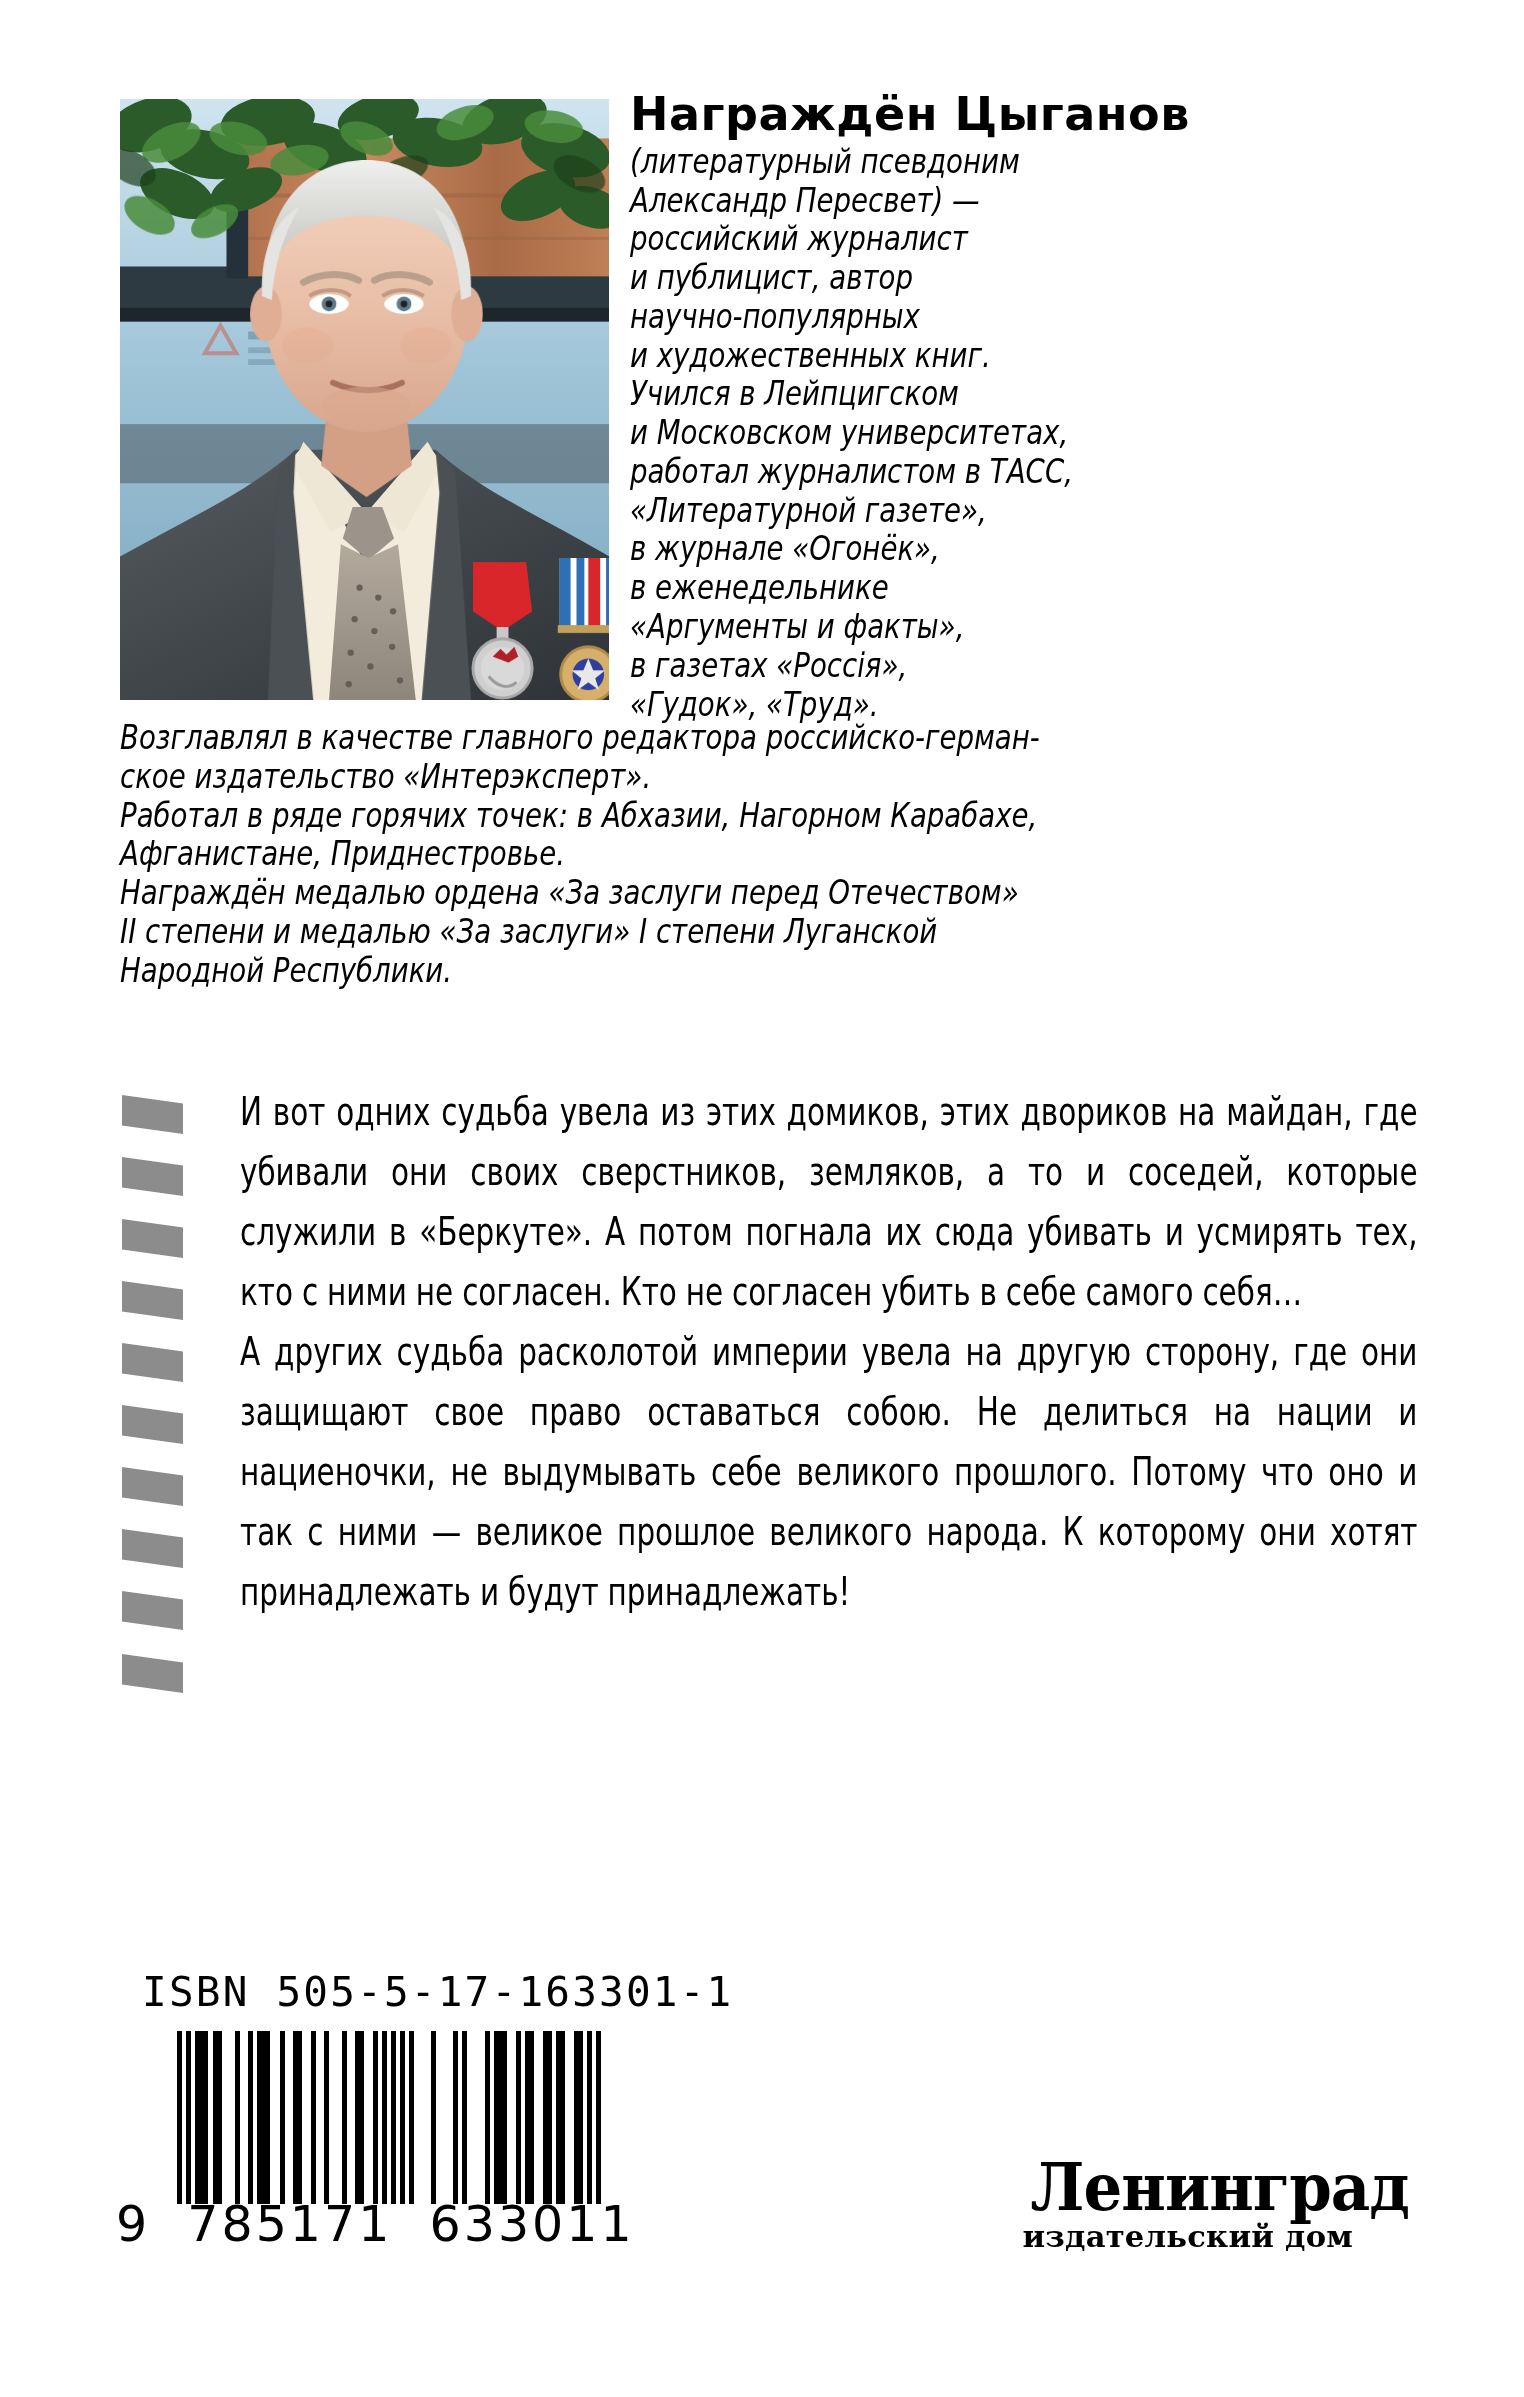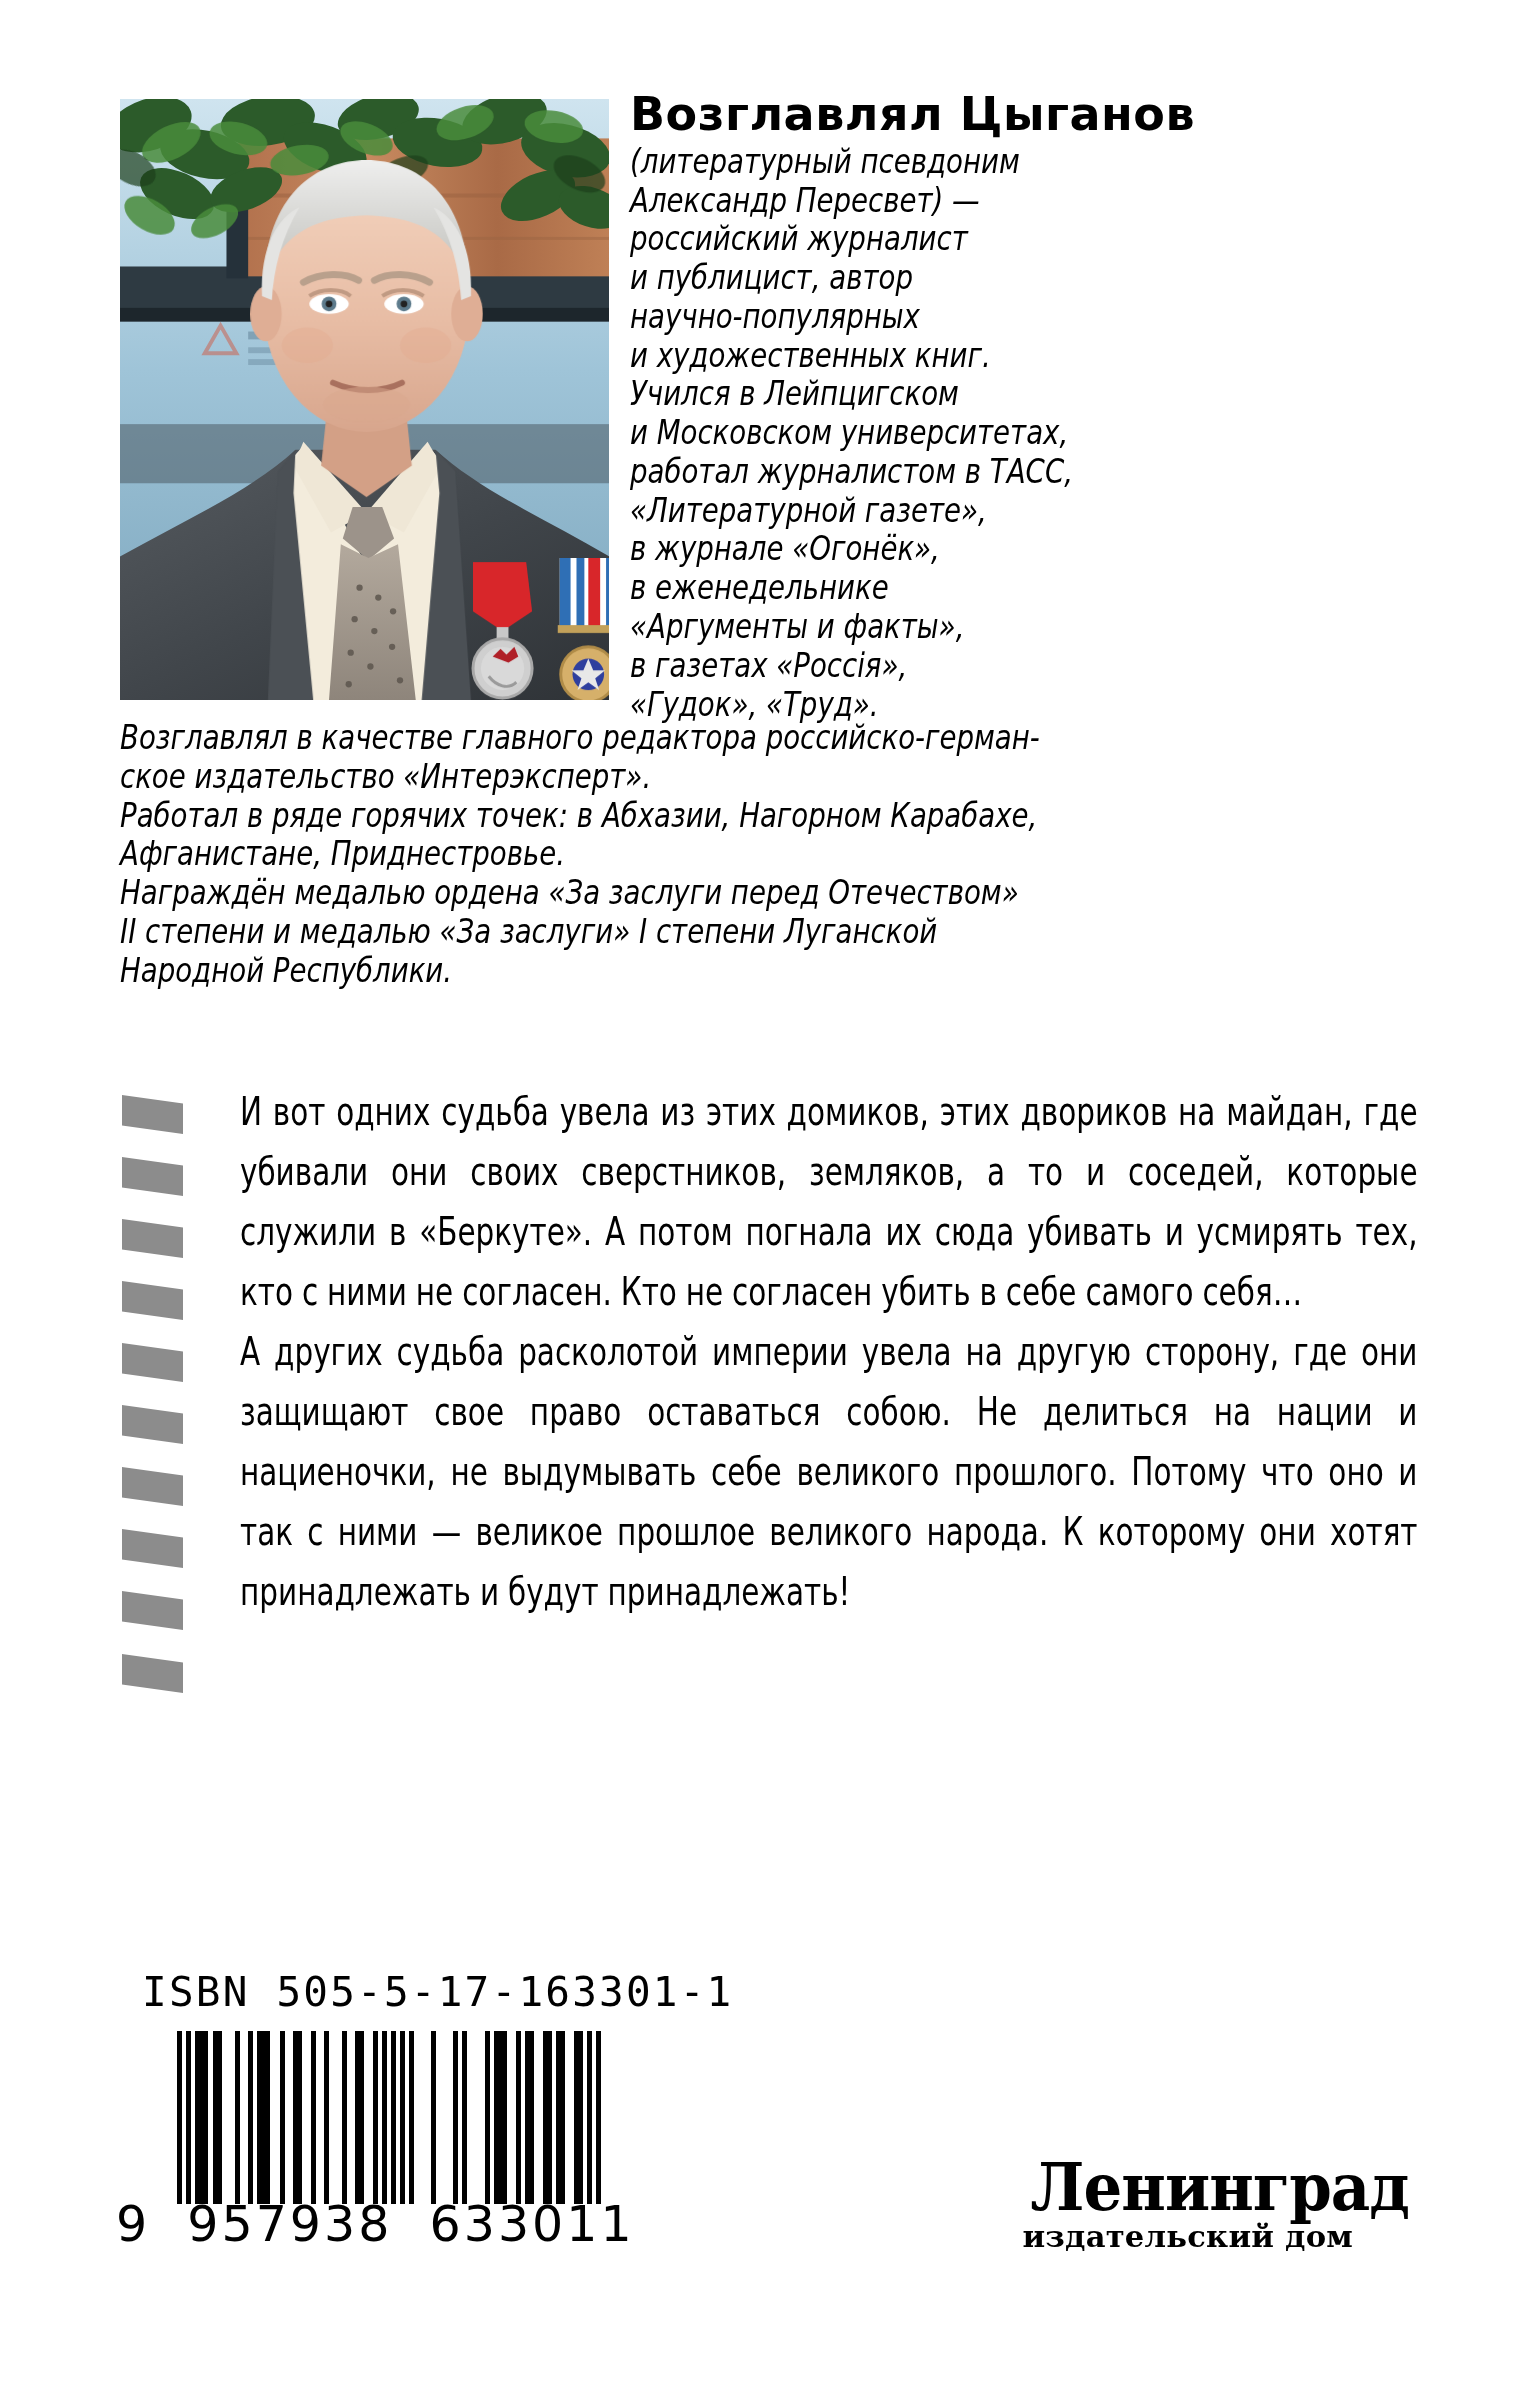--- a/index.html
+++ b/index.html
@@ -262,21 +262,21 @@
       <rect x="493" y="466" width="11" height="72" fill="#2f6fb5"></rect>
       <rect x="444" y="534" width="62" height="8" fill="#c3a15a"></rect>
       <circle cx="475" cy="584" r="28" fill="#d6b06a" stroke="#b08c48" stroke-width="3"></circle>
       <circle cx="475" cy="584" r="16" fill="#2f3f9e"></circle>
       <polygon points="475,568 480,580 492,580 482,588 486,600 475,592 464,600 468,588 458,580 470,580" fill="#e8e8e8"></polygon>
     </g>
   </svg>
 </div>
 
 <div id="author-block">
-  <h1 id="author-name">Возглавлял  Цыганов</h1>
+  <h1 id="author-name">Награждён  Цыганов</h1>
   <div id="bio-right-col">
     <p class="bio-italic">(литературный псевдоним
 Александр Пересвет) —
 российский журналист
 и публицист, автор
 научно-популярных
 и художественных книг.
 Учился в Лейпцигском
 и Московском университетах,
 работал журналистом в ТАСС,
@@ -342,20 +342,20 @@
       <span style="left: 308px; width: 4.5px;"></span>
       <span style="left: 317px; width: 13.4px;"></span>
       <span style="left: 339px; width: 4.5px;"></span>
       <span style="left: 348px; width: 9px;"></span>
       <span style="left: 366px; width: 9px;"></span>
       <span style="left: 379px; width: 9px;"></span>
       <span style="left: 397px; width: 9px;"></span>
       <span style="left: 410px; width: 4.5px;"></span>
       <span style="left: 419px; width: 4.5px;"></span>
     </div>
-  <div id="barcode-digits">9  957938  633011</div>
+  <div id="barcode-digits">9  785171  633011</div>
 </div>
 
 <div id="publisher-logo">
   <span id="publisher-name">Ленинград</span>
   <span id="publisher-sub">издательский дом</span>
 </div>
 
 
 </body></html>

